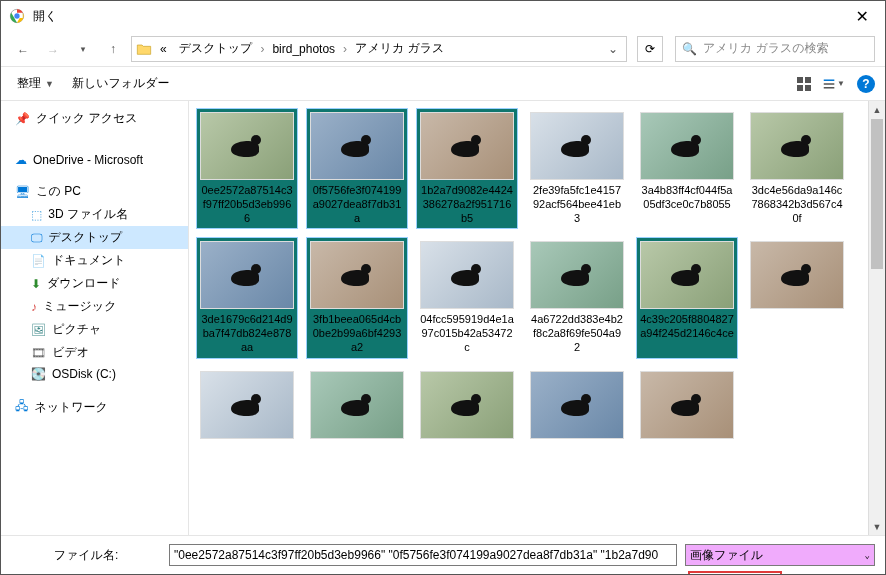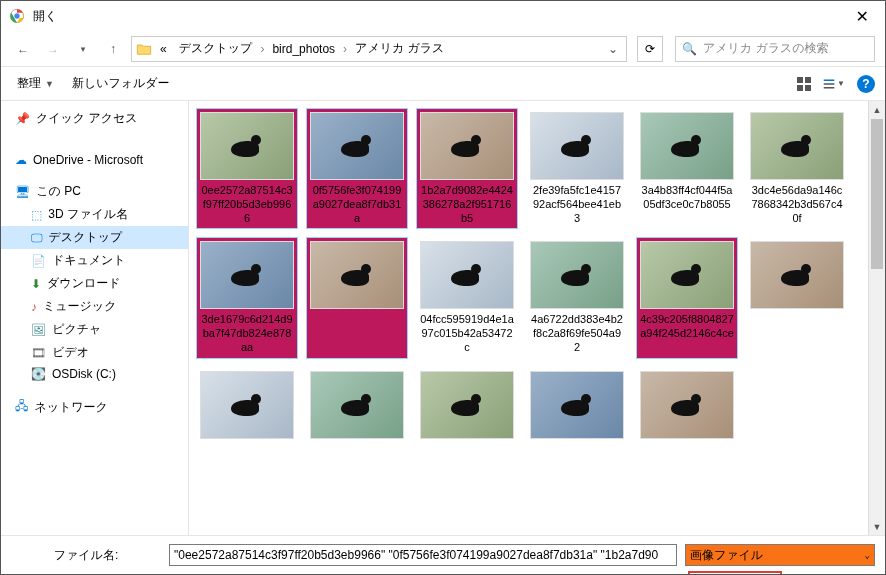--- a/index.html
+++ b/index.html
@@ -27,36 +27,36 @@
 .help { width: 18px; height: 18px; border-radius: 50%; background: #0078d7; color: #fff; font-weight: bold; display: flex; align-items: center; justify-content: center; font-size: 12px; margin-left: 6px; }
 .body { display: flex; height: 434px; }
 .sidebar { width: 188px; border-right: 1px solid #e5e5e5; overflow-y: auto; padding: 6px 0; }
 .side-item { display: flex; align-items: center; padding: 3px 8px 3px 14px; gap: 6px; cursor: pointer; white-space: nowrap; }
 .side-item.indent { padding-left: 30px; }
 .side-item.selected { background: #cde8ff; }
 .side-spacer { height: 10px; }
 .content { flex: 1; position: relative; overflow-y: auto; background: #fff; }
 .grid { display: flex; flex-wrap: wrap; gap: 10px; padding: 8px; align-content: flex-start; }
 .thumb-item { width: 100px; display: flex; flex-direction: column; align-items: center; cursor: pointer; padding: 3px; }
-.thumb-item.selected { background: #be185d; outline: 1px solid #99d1ff; }
+.thumb-item.selected { background: #0f766e; outline: 1px solid #99d1ff; }
 .thumb { width: 94px; height: 68px; background: linear-gradient(135deg, #8aa88a, #6b8b6b); border: 1px solid #ddd; display: flex; align-items: center; justify-content: center; position: relative; overflow: hidden; }
 .bird { width: 44px; height: 30px; position: relative; }
 .bird::before { content: ""; position: absolute; width: 28px; height: 16px; background: #111; border-radius: 60% 40% 40% 50%; top: 10px; left: 6px; }
 .bird::after { content: ""; position: absolute; width: 10px; height: 10px; background: #111; border-radius: 50%; top: 4px; left: 26px; }
 .caption { font-size: 11px; text-align: center; word-break: break-all; margin-top: 4px; line-height: 1.25; max-height: 42px; overflow: hidden; }
 .scrollbar { position: absolute; right: 0; top: 0; bottom: 0; width: 17px; background: #f0f0f0; border-left: 1px solid #ddd; }
 .scrollbar .sthumb { position: absolute; top: 18px; left: 2px; right: 2px; height: 150px; background: #c1c1c1; }
 .scrollbar .sarrow { position: absolute; left: 0; right: 0; height: 17px; display: flex; align-items: center; justify-content: center; color: #555; font-size: 9px; }
 .scrollbar .sarrow.up { top: 0; }
 .scrollbar .sarrow.down { bottom: 0; }
 .footer { border-top: 1px solid #e5e5e5; padding: 8px 10px; display: flex; flex-direction: column; gap: 8px; }
 .footer-row { display: flex; align-items: center; gap: 8px; }
 .label-right { width: 150px; text-align: center; }
 .filename-input { flex: 1; height: 22px; border: 1px solid #7a7a7a; padding: 0 4px; font-size: 12px; }
-.filetype { width: 190px; height: 22px; border: 1px solid #7a7a7a; padding: 0 4px; display: flex; align-items: center; justify-content: space-between; background: #f97316; font-family: Liberation Mono, monospace; }
+.filetype { width: 190px; height: 22px; border: 1px solid #7a7a7a; padding: 0 4px; display: flex; align-items: center; justify-content: space-between; background: #f0abfc; font-family: Liberation Mono, monospace; }
 .btn-row { display: flex; gap: 8px; justify-content: flex-end; }
 .btn { width: 88px; height: 24px; border: 1px solid #adadad; background: #e1e1e1; display: flex; align-items: center; justify-content: center; cursor: pointer; position: relative; }
 .btn.primary { outline: 2px solid #e03a3a; outline-offset: 1px; border: 2px solid #0078d7; }
 svg { display: block; }
 </style>
 </head>
 <body>
 
 <div class="titlebar">
   <span class="chrome-icon">
@@ -223,20 +223,21 @@
         <div class="thumb-item selected">
           <div class="thumb" style="background: linear-gradient(135deg, rgb(154, 176, 200), rgb(106, 136, 168));">
             <div class="bird"></div>
           </div>
           <div class="caption">3de1679c6d214d9ba7f47db824e878aa</div>
         </div>
         <div class="thumb-item selected">
           <div class="thumb" style="background: linear-gradient(135deg, rgb(200, 184, 168), rgb(168, 144, 120));">
             <div class="bird"></div>
           </div>
+          <div class="caption">3fb1beea065d4cb0be2b99a6bf4293a2</div>
         </div>
         <div class="thumb-item">
           <div class="thumb" style="background: linear-gradient(135deg, rgb(216, 224, 232), rgb(168, 184, 200));">
             <div class="bird"></div>
           </div>
           <div class="caption">04fcc595919d4e1a97c015b42a53472c</div>
         </div>
         <div class="thumb-item">
           <div class="thumb" style="background: linear-gradient(135deg, rgb(168, 200, 184), rgb(120, 160, 136));">
             <div class="bird"></div>

